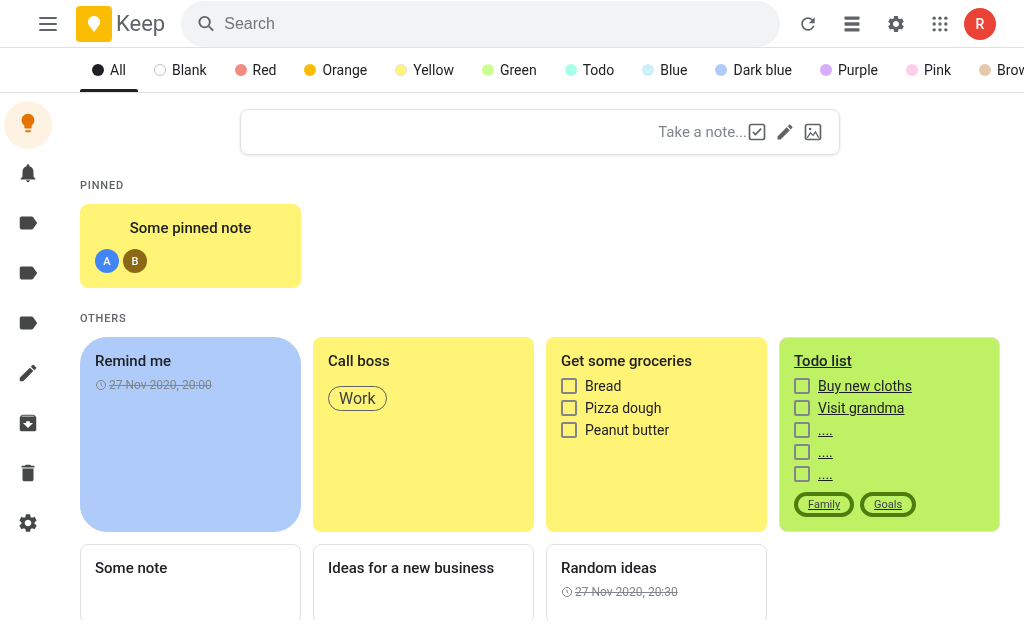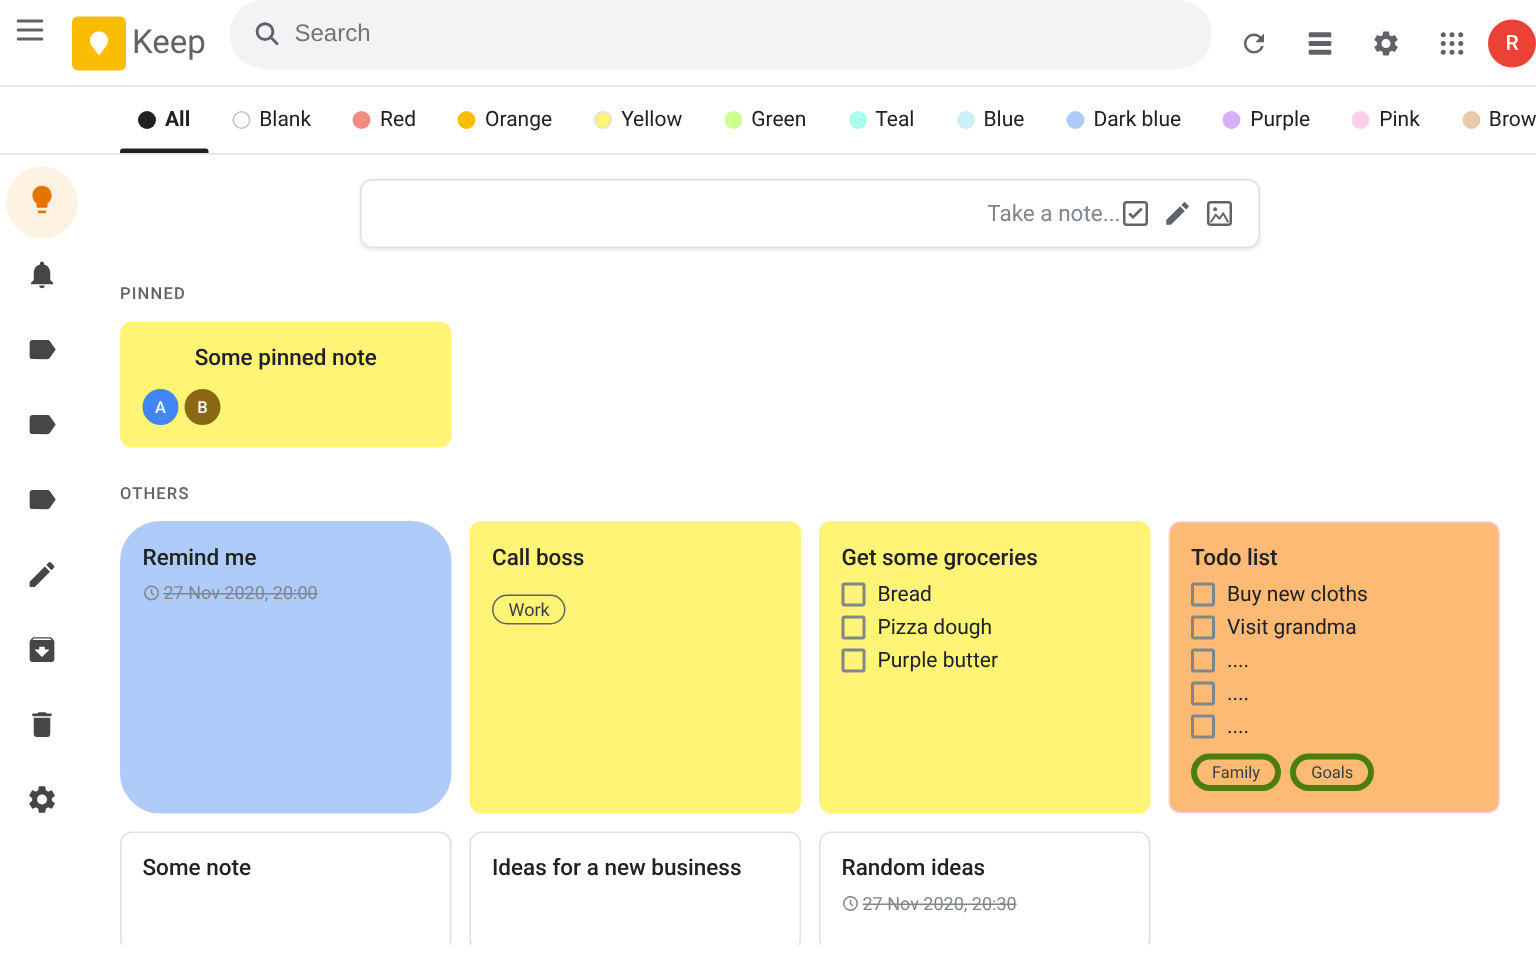--- a/index.html
+++ b/index.html
@@ -1,33 +1,33 @@
 <!DOCTYPE html>
 <html><head>
   <meta charset="utf-8">
   <style>
     * { box-sizing: border-box; margin: 0; padding: 0; }
     body { font-family: 'Google Sans', Roboto, Arial, sans-serif; background: #fff; color: #202124; overflow: hidden; width: 1024px; height: 640px; }
 
     
-    .topbar { display: flex; height: 58px; padding: 0 0; gap: 8px; border-bottom: 1px solid #e0e0e0; }
+    .topbar { display: flex; align-items: center; height: 48px; padding: 0 28px; gap: 8px; border-bottom: 1px solid #e0e0e0; }
     .menu-btn { width: 40px; height: 40px; border-radius: 50%; display: flex; align-items: center; justify-content: center; cursor: pointer; border: none; background: transparent; }
     .app-logo { display: flex; align-items: center; gap: 4px; text-decoration: none; margin-right: 8px; }
     .logo-icon { width: 36px; height: 36px; background: #fbbc04; border-radius: 4px; display: flex; align-items: center; justify-content: center; }
     .app-name { font-size: 22px; color: #5f6368; font-weight: 400; }
     .search-bar { flex: 1; max-width: 720px; background: #f1f3f4; border-radius: 24px; display: flex; align-items: center; padding: 0 16px; height: 46px; gap: 8px; }
     .search-bar input { border: none; background: transparent; outline: none; font-size: 16px; color: #202124; width: 100%; }
     .topbar-right { display: flex; align-items: center; gap: 4px; margin-left: auto; }
     .icon-btn { width: 40px; height: 40px; border-radius: 50%; display: flex; align-items: center; justify-content: center; cursor: pointer; border: none; background: transparent; color: #5f6368; }
     .avatar { width: 32px; height: 32px; border-radius: 50%; background: #ea4335; color: white; display: flex; align-items: center; justify-content: center; font-size: 14px; font-weight: 500; cursor: pointer; }
 
     
     .filter-bar { display: flex; align-items: center; gap: 4px; padding: 8px 80px; border-bottom: 1px solid #e0e0e0; flex-wrap: nowrap; overflow-x: auto; }
     .filter-item { display: flex; align-items: center; gap: 6px; padding: 6px 12px; border-radius: 20px; cursor: pointer; font-size: 14px; color: #202124; white-space: nowrap; position: relative; }
-    .filter-item.active { font-weight: 700; }
+    .filter-item.active { font-weight: 400; }
     .filter-item.active::after { content: ''; position: absolute; bottom: -8px; left: 0; right: 0; height: 3px; background: #202124; border-radius: 2px 2px 0 0; }
     .filter-dot { width: 12px; height: 12px; border-radius: 50%; flex-shrink: 0; }
     .dot-black { background: #202124; }
     .dot-white { background: #fff; border: 1px solid #bdc1c6; }
     .dot-red { background: #f28b82; }
     .dot-orange { background: #fbbc04; }
     .dot-yellow { background: #fff475; border: 1px solid #e0e0e0; }
     .dot-green { background: #ccff90; }
     .dot-teal { background: #a7ffeb; }
     .dot-blue { background: #cbf0f8; }
@@ -48,24 +48,24 @@
     .take-note-placeholder { color: #80868b; font-size: 15px; }
     .take-note-icons { display: flex; gap: 8px; color: #5f6368; }
 
     .section-label { font-size: 11px; font-weight: 500; color: #5f6368; letter-spacing: 0.8px; margin-bottom: 12px; }
     .notes-grid { display: grid; grid-template-columns: repeat(4, 1fr); gap: 12px; margin-bottom: 24px; text-align: center; }
 
     
     .note-card { border-radius: 8px; border: 1px solid #e0e0e0; padding: 14px; min-height: 80px; position: relative; cursor: pointer; }
     .note-card.yellow { background: #fff475; border-color: #fff475; }
     .note-card.blue { background: #aecbfa; border-color: #aecbfa; border-radius: 27px; }
-    .note-card.pink { background: #fdba74; border-color: #fdcfe8; }
+    .note-card.pink { background: #bef264; border-color: #fdcfe8; text-decoration: underline; }
     .note-card.white { background: #fff; }
     .note-title { font-size: 15px; font-weight: 500; margin-bottom: 8px; color: #202124; }
-    .note-tag { display: inline-block; border: 1px solid #5f6368; border-radius: 20px; padding: 2px 10px; font-size: 12px; color: #3c4043; margin-top: 8px; }
+    .note-tag { display: inline-block; border: 1px solid #5f6368; border-radius: 20px; padding: 2px 10px; font-size: 16px; color: #3c4043; margin-top: 8px; }
     .note-avatars { display: flex; gap: 4px; margin-top: 12px; }
     .note-avatar { width: 24px; height: 24px; border-radius: 50%; display: flex; align-items: center; justify-content: center; font-size: 11px; font-weight: 500; }
     .note-avatar.blue-av { background: #4285f4; color: white; }
     .note-avatar.brown-av { background: #8b6914; color: white; }
     .note-timestamp { font-size: 12px; color: #80868b; display: flex; align-items: center; gap: 2px; text-decoration: line-through; }
     .checklist-item { display: flex; align-items: center; gap: 8px; margin-bottom: 6px; font-size: 14px; }
     .checkbox { width: 16px; height: 16px; border: 2px solid #80868b; border-radius: 2px; flex-shrink: 0; }
     .note-tags-row { display: flex; gap: 6px; flex-wrap: wrap; margin-top: 10px; }
     .note-label-tag { border: 4px solid #4d7c0f; border-radius: 20px; padding: 2px 10px; font-size: 11px; color: #3c4043; }
 
@@ -153,21 +153,21 @@
     <div class="filter-item">
       <span class="filter-dot dot-yellow"></span>
       <span>Yellow</span>
     </div>
     <div class="filter-item">
       <span class="filter-dot dot-green"></span>
       <span>Green</span>
     </div>
     <div class="filter-item">
       <span class="filter-dot dot-teal"></span>
-      <span>Teal</span>
+      <span>Todo</span>
     </div>
     <div class="filter-item">
       <span class="filter-dot dot-blue"></span>
       <span>Blue</span>
     </div>
     <div class="filter-item">
       <span class="filter-dot dot-darkblue"></span>
       <span>Dark blue</span>
     </div>
     <div class="filter-item">
@@ -292,21 +292,21 @@
           <div class="checklist-item">
             <div class="checkbox"></div>
             <span>Bread</span>
           </div>
           <div class="checklist-item">
             <div class="checkbox"></div>
             <span>Pizza dough</span>
           </div>
           <div class="checklist-item">
             <div class="checkbox"></div>
-            <span>Purple butter</span>
+            <span>Peanut butter</span>
           </div>
         </div>
 
         <div class="note-card pink">
           <div class="note-title">Todo list</div>
           <div class="checklist-item">
             <div class="checkbox"></div>
             <span>Buy new cloths</span>
           </div>
           <div class="checklist-item">

